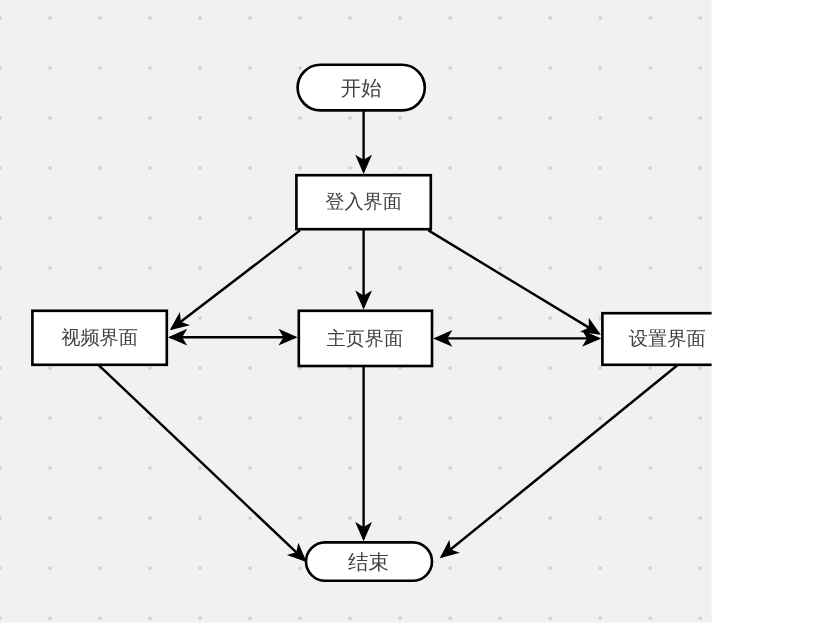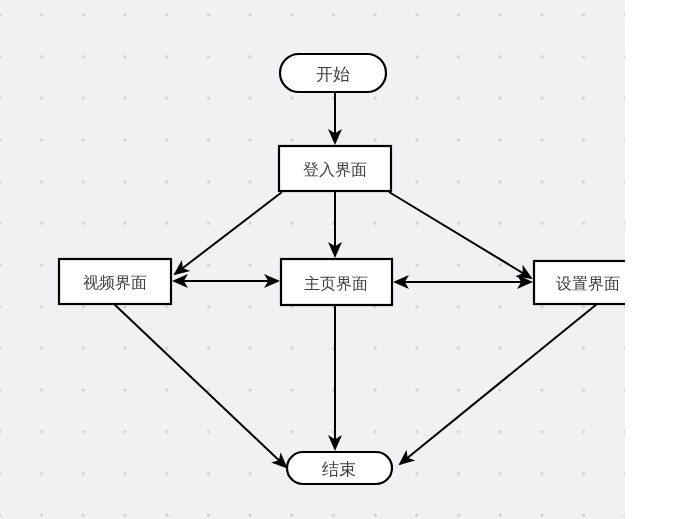--- a/index.html
+++ b/index.html
@@ -9,21 +9,20 @@
   }
   .canvas {
     position: relative;
     width: 593px;
     height: 519px;
     overflow: hidden;
     background-color: #f1f1f3;
     background-image: radial-gradient(circle, #cdcdd2 1.4px, transparent 1.7px);
     background-size: 41.7px 41.7px;
     background-position: -20.9px -5.9px;
-    padding-left: 32px;
   }
   svg { display: block; }
   .edge-line {
     stroke: #000000;
     stroke-width: 2;
     fill: none;
   }
   .node-shape {
     fill: #ffffff;
     stroke: #000000;

